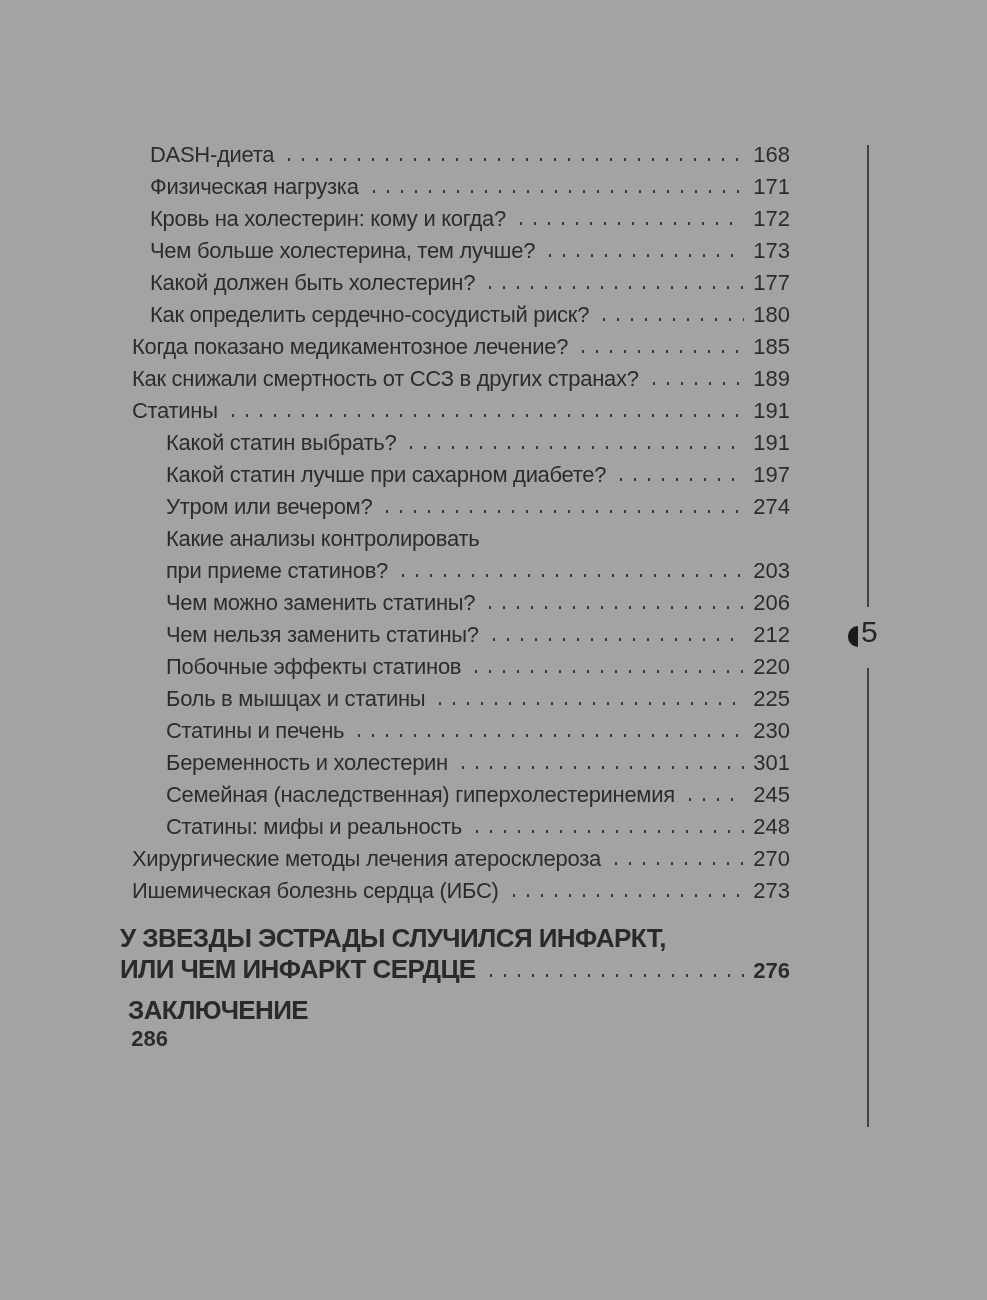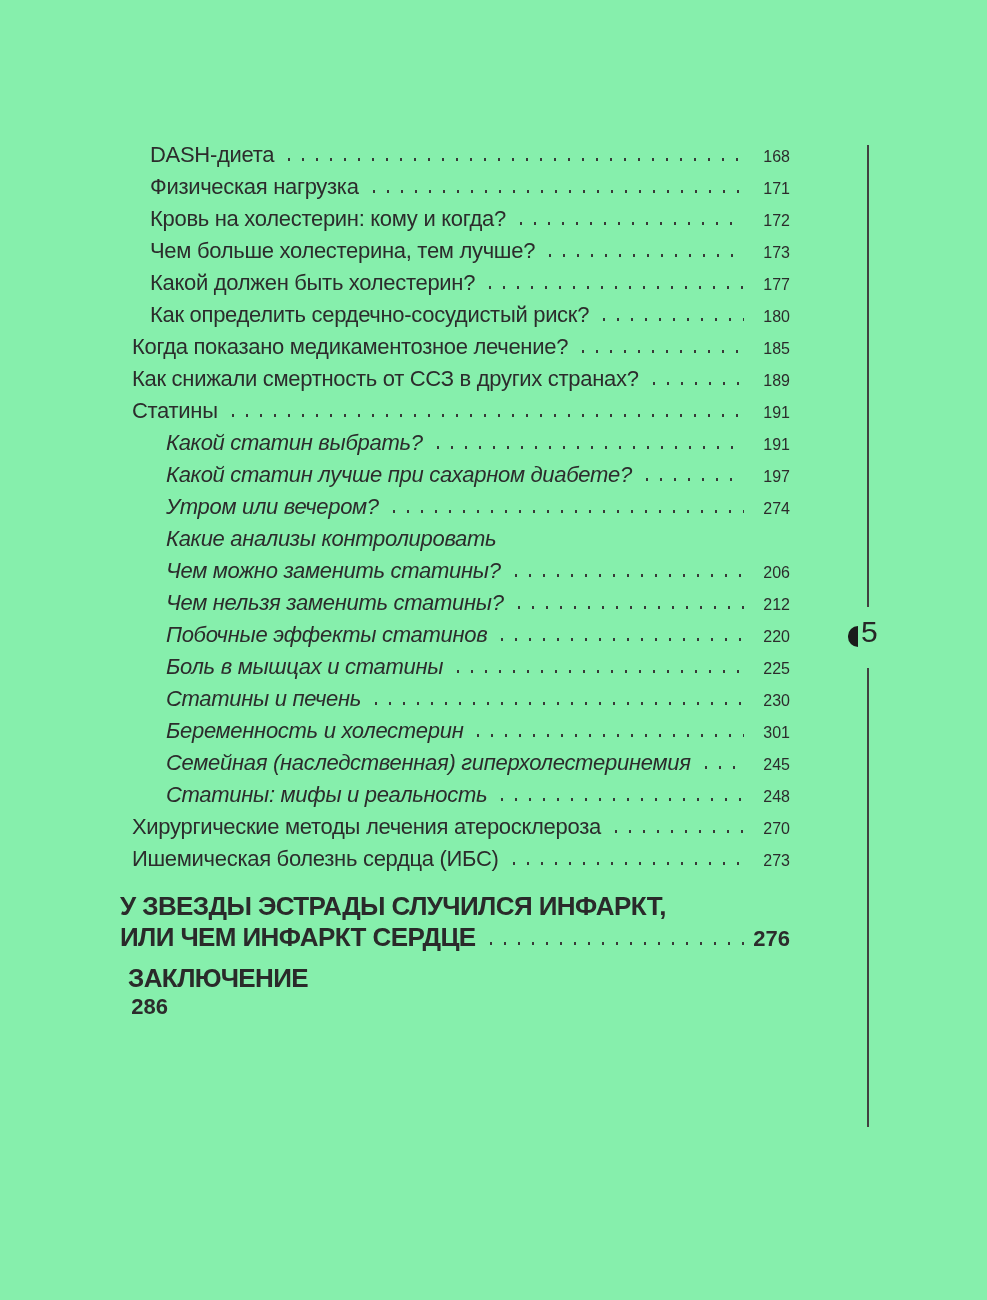--- a/index.html
+++ b/index.html
@@ -4,21 +4,21 @@
 <style>
   * { margin: 0; padding: 0; box-sizing: border-box; }
   html, body { width: 987px; height: 1300px; }
   body {
     background: #ffffff;
     font-family: "Liberation Sans", sans-serif;
     color: #2c2c2c;
     position: relative;
     overflow: hidden;
   }
-  .page { position: absolute; inset: 0; background: #86efac; padding-left: 44px; }
+  .page { position: absolute; inset: 0; background: #a3a3a3; padding-left: 44px; }
 
   
   .toc {
     position: absolute;
     left: 120px;
     top: 142px;
     width: 670px;
   }
   .r {
     display: flex;
@@ -38,27 +38,27 @@
     top: -1px;
     background-image: radial-gradient(circle closest-side, #383838 97%, rgba(0,0,0,0) 100%);
     background-size: 14px 3px;
     background-repeat: repeat-x;
     background-position: left center;
   }
   .page-num {
     flex: 0 0 auto;
     min-width: 40px;
     text-align: right;
-    font-size: 16px;
+    font-size: 22px;
     letter-spacing: 0;
     color: #2c2c2c;
   }
   .l1 .label { margin-left: 12px; }
   .l2 .label { margin-left: 30px; }
-  .l3 .label { margin-left: 46px; font-style: italic; }
+  .l3 .label { margin-left: 46px; }
 
   .hd {
     height: 31px;
     font-weight: 700;
     font-size: 26px;
     letter-spacing: -0.6px;
     color: #2a2a2a;
   }
   .hd .page-num { font-weight: 700; font-size: 22px; }
   .gap12 { margin-top: 13px; }
@@ -160,20 +160,25 @@
     </div>
     <div class="r l3">
       <span class="label">Утром или вечером?</span>
       <span class="leader"></span>
       <span class="page-num">274</span>
     </div>
     <div class="r l3">
       <span class="label">Какие анализы контролировать</span>
     </div>
     <div class="r l3">
+      <span class="label">при приеме статинов?</span>
+      <span class="leader"></span>
+      <span class="page-num">203</span>
+    </div>
+    <div class="r l3">
       <span class="label">Чем можно заменить статины?</span>
       <span class="leader"></span>
       <span class="page-num">206</span>
     </div>
     <div class="r l3">
       <span class="label">Чем нельзя заменить статины?</span>
       <span class="leader"></span>
       <span class="page-num">212</span>
     </div>
     <div class="r l3">

